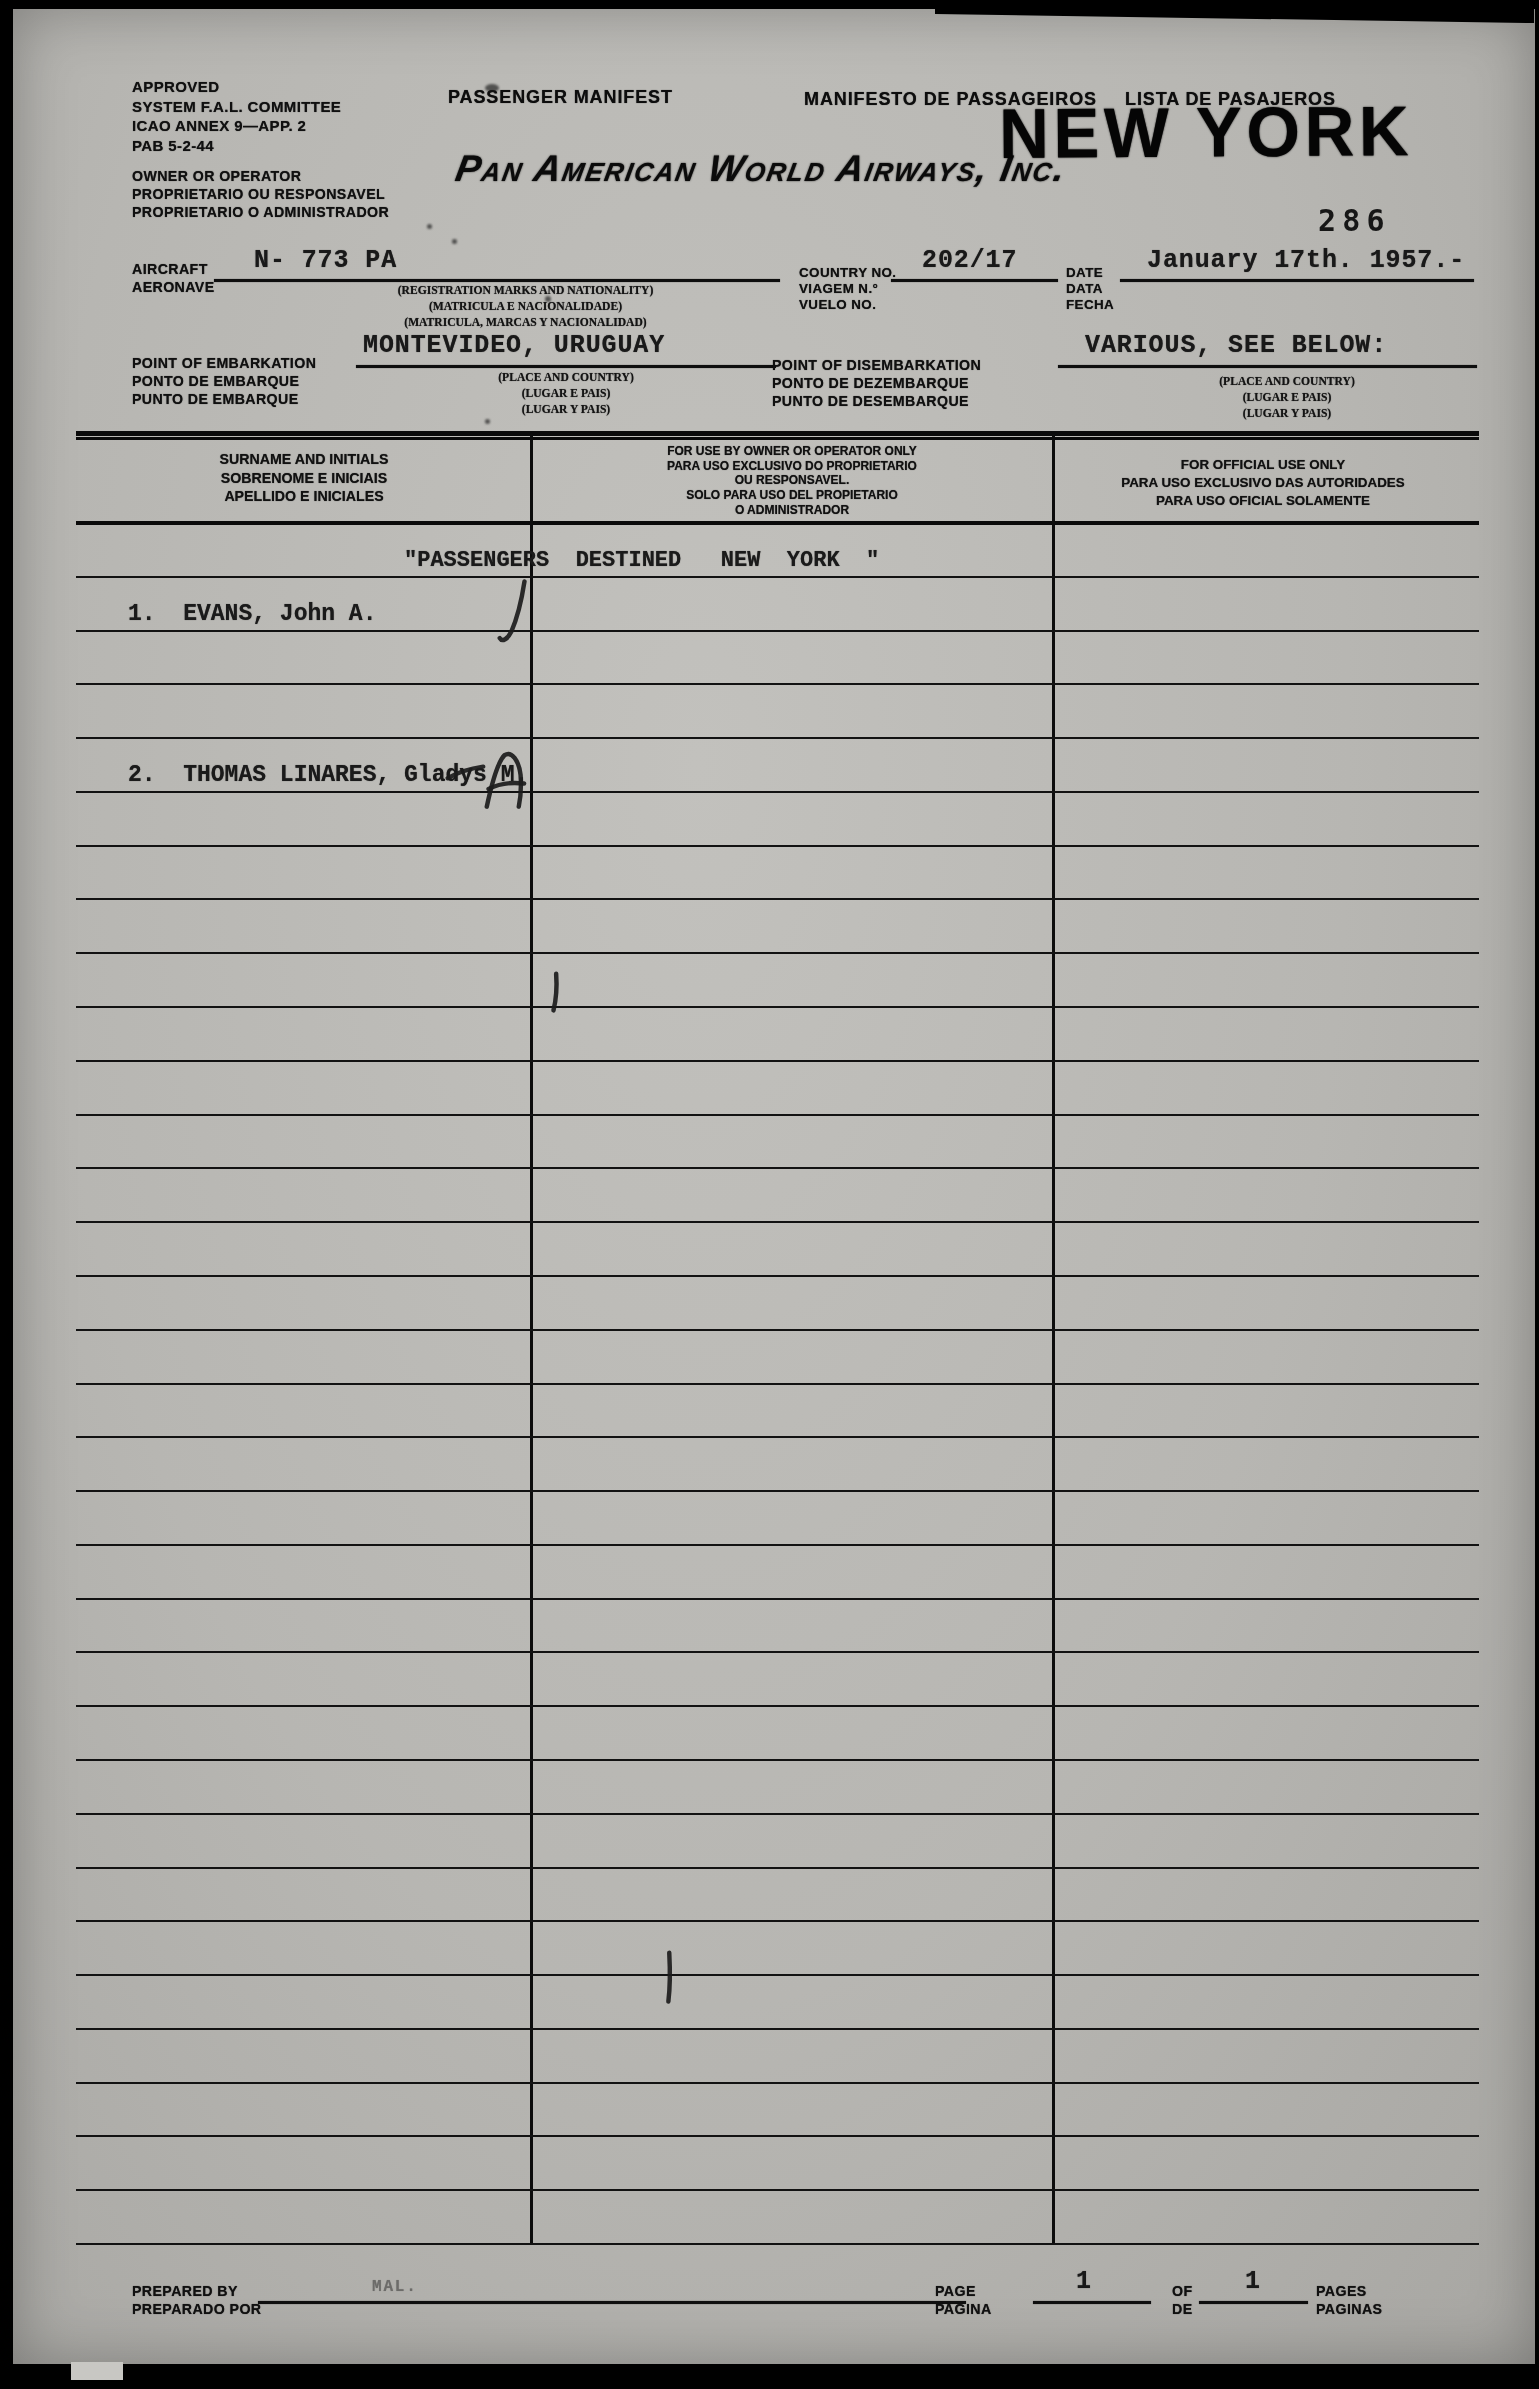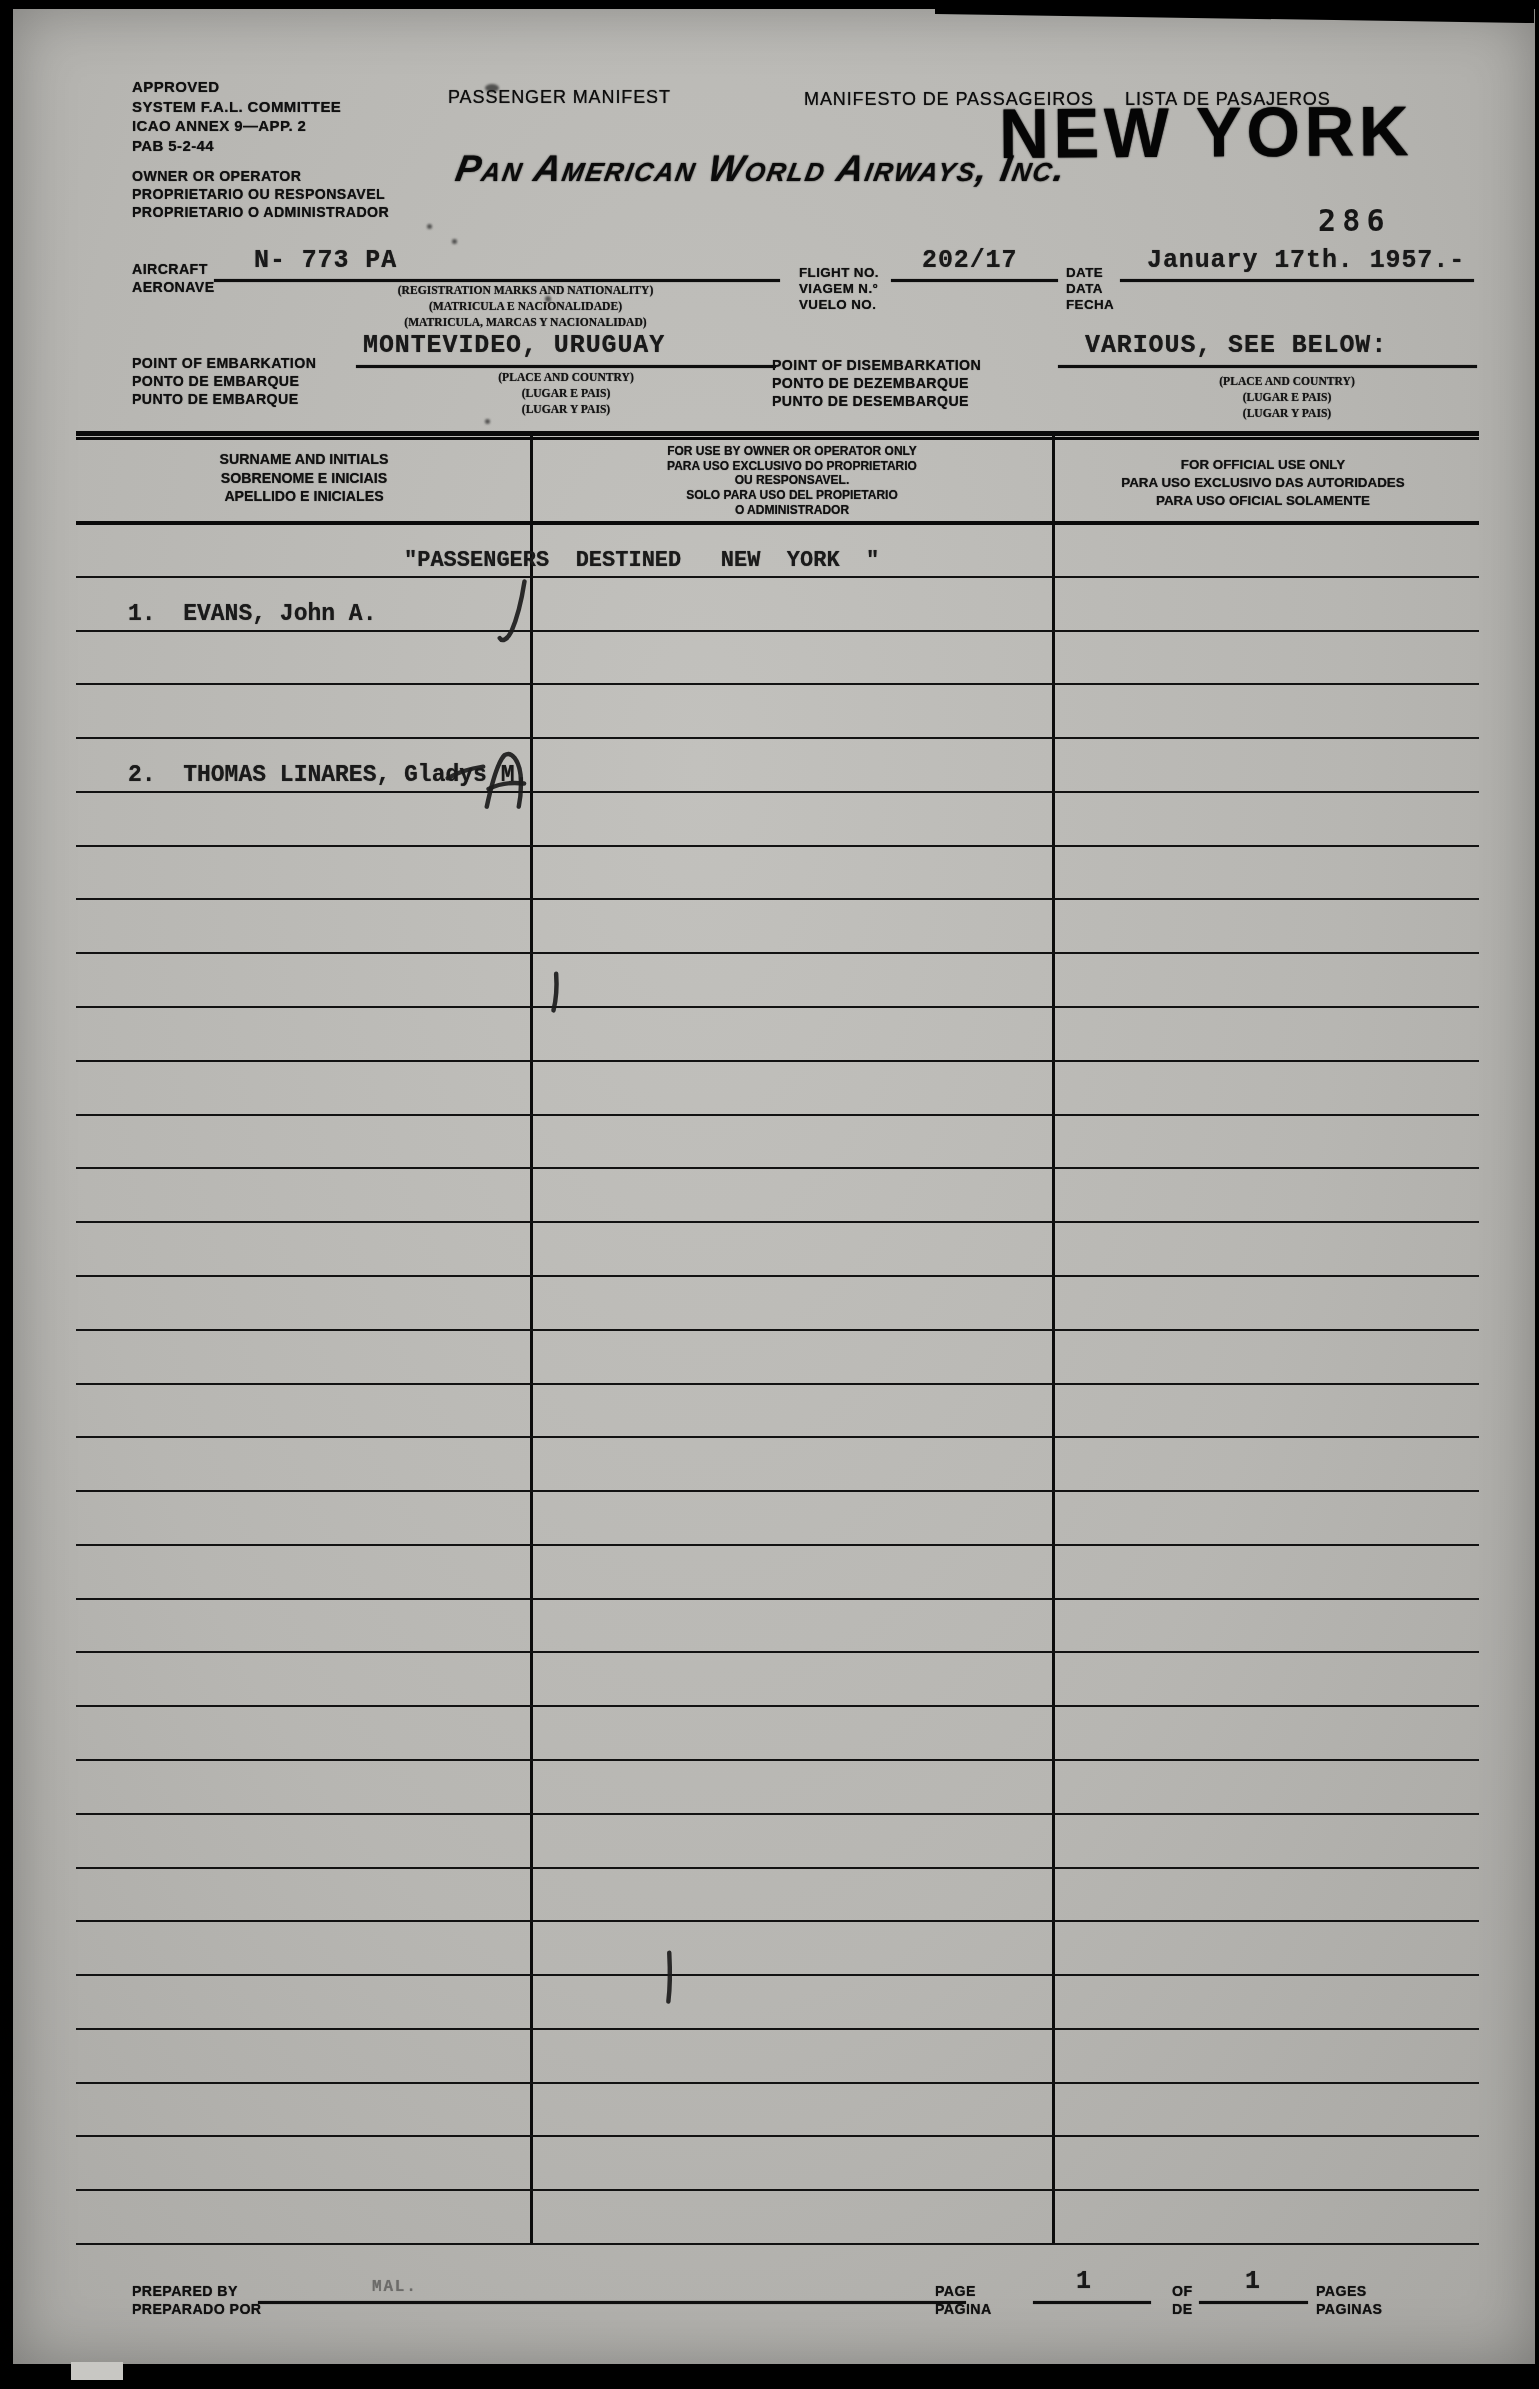--- a/index.html
+++ b/index.html
@@ -11,21 +11,21 @@
   .wedge{position:absolute;left:935px;top:9px;width:599px;height:14.2px;background:#000;
          clip-path:polygon(0 0,100% 0,100% 100%,0 35%);}
   .notch{position:absolute;left:71px;top:2362px;width:52px;height:18px;background:#c8c7c3;}
 
   .lbl{position:absolute;font-weight:700;color:#101010;font-size:14.2px;line-height:18px;
        letter-spacing:0.4px;text-shadow:0 0 0.9px rgba(10,10,10,.75);white-space:nowrap;}
   .lbl.big{font-size:15px;line-height:19.6px;}
   .lbl.t3{font-size:13.4px;line-height:16px;}
   .cap{position:absolute;font-weight:700;color:#141414;font-size:11.6px;line-height:16px;
        text-align:center;text-shadow:0 0 0.9px rgba(10,10,10,.7);font-family:Liberation Serif, serif;}
-  .title{position:absolute;font-weight:400;color:#0d0d0d;font-size:18px;letter-spacing:0.9px;
+  .title{position:absolute;font-weight:700;color:#0d0d0d;font-size:18px;letter-spacing:0.9px;
          text-shadow:0 0 0.9px rgba(10,10,10,.8);white-space:nowrap;}
   .type{position:absolute;font-family:"Liberation Mono",monospace;font-weight:700;color:#191919;
         font-size:25px;letter-spacing:0.9px;text-shadow:0 0 0.9px rgba(15,15,15,.7);white-space:nowrap;}
   .uline{position:absolute;height:2.7px;background:#0e0e0e;box-shadow:0 0 0.9px #000;}
   .hline{position:absolute;background:#0a0a0a;}
   .vline{position:absolute;width:2.7px;background:#0c0c0c;top:434px;height:1811px;}
 
   .airline{position:absolute;left:456px;top:148px;font-weight:700;font-style:italic;
            font-variant:small-caps;font-size:37px;letter-spacing:1.8px;color:#0b0b0b;
            transform:skewX(-10deg);text-shadow:0 0 1.8px rgba(5,5,5,.8);white-space:nowrap;}
@@ -91,21 +91,21 @@
     </div>
   <span class="type" style="left:254px;top:246px">N- 773 PA</span>
   <div class="uline" style="left:214px;top:279px;width:566px"></div>
   <div class="cap" style="left:294px;top:283px;width:463px">
       <div>(REGISTRATION MARKS AND NATIONALITY)</div>
       <div>(MATRICULA E NACIONALIDADE)</div>
       <div>(MATRICULA, MARCAS Y NACIONALIDAD)</div>
     </div>
 
   <div class="lbl t3" style="left:799px;top:265px">
-      <div>FLIGHT NO.</div>
+      <div>COUNTRY NO.</div>
       <div>VIAGEM N.°</div>
       <div>VUELO NO.</div>
     </div>
   <span class="type" style="left:922px;top:246px">202/17</span>
   <div class="uline" style="left:891px;top:279px;width:167px"></div>
 
   <div class="lbl t3" style="left:1066px;top:265px">
       <div>DATE</div>
       <div>DATA</div>
       <div>FECHA</div>

